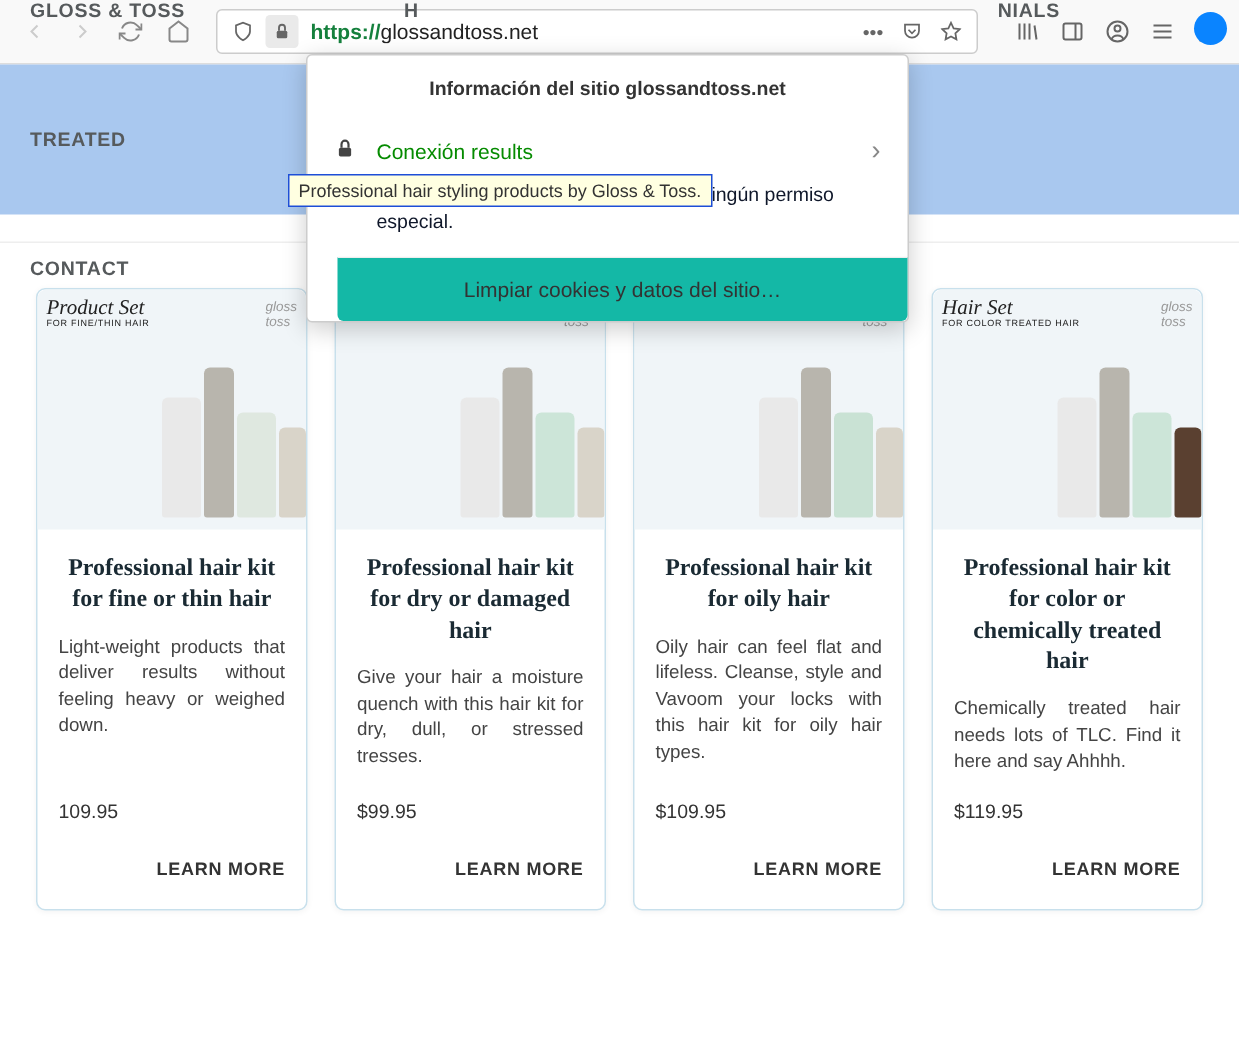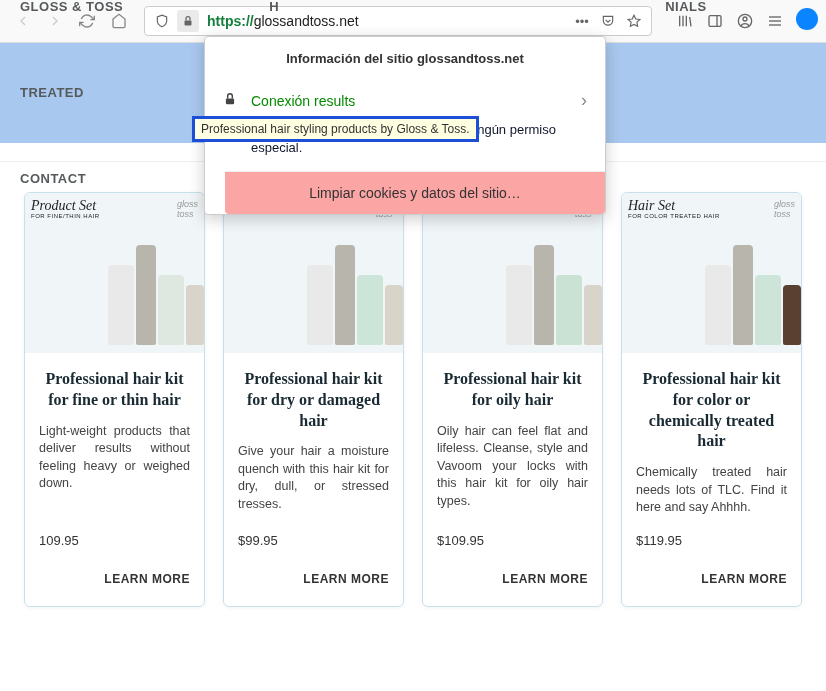--- a/index.html
+++ b/index.html
@@ -27,24 +27,24 @@
     
     
     .site-info-popup { position: absolute; top: 36px; left: 204px; width: 402px; background: #fff; border: 1px solid #ccc; border-radius: 4px; box-shadow: 0 4px 16px rgba(0,0,0,0.2); z-index: 100; }
     .popup-title { text-align: center; font-weight: 600; padding: 14px; font-size: 13px; }
     .popup-row { display: flex; align-items: center; padding: 10px 18px; gap: 12px; }
     .popup-row .icon { width: 16px; color: #444;}
     .popup-row .label { flex: 1; font-size: 14px; }
     .secure { color: #058b00; }
     .chevron { color: #888; font-size: 18px;}
     .popup-subtext { font-size: 13px; color: #0f172a; padding: 0 18px 14px 46px; line-height: 1.4;}
-    .popup-footer { border-top: 1px solid #eee; text-align: center; padding: 13px; font-size: 14px; color: #333; background: #fca5a5; border-radius: 0 0 4px 4px; cursor:pointer;margin-left:20px;}
-
-    
-    .tooltip { position: absolute; top: 116px; left: 192px; background: #ffffe1; border: 3px solid #1d4ed8; padding: 3px 6px; font-size: 12px; z-index: 200; }
+    .popup-footer { border-top: 1px solid #eee; text-align: center; padding: 13px; font-size: 14px; color: #333; background: #14b8a6; border-radius: 0 0 4px 4px; cursor:pointer;margin-left:20px;}
+
+    
+    .tooltip { position: absolute; top: 116px; left: 192px; background: #ffffe1; border: 1px solid #1d4ed8; padding: 3px 6px; font-size: 12px; z-index: 200; }
 
     
     .content { padding: 30px 24px; border-top: 1px solid #eee; margin-top: 18px;}
     .grid { display: flex; gap: 18px; }
     .card { flex: 1; border: 1px solid #c8e0ec; border-radius: 6px; padding: 0; display: flex; flex-direction: column; box-shadow: 0 1px 4px rgba(0,0,0,0.05);}
     .card-img { height: 160px; background: #f0f5f8; position: relative; border-radius: 6px 6px 0 0; overflow:hidden; display:flex; align-items:flex-end; justify-content:flex-end;}
     .bottles { display:flex; align-items:flex-end; gap:2px; padding-bottom:8px;}
     .bottle { width: 26px; border-radius: 4px 4px 2px 2px;}
     .b1{height:80px;background:#e9e9e9;} .b2{height:100px;background:#b8b5ad;width:20px;} .b3{height:70px;background:#cce5d8;} .b4{height:60px;background:#d9d4c9;width:18px;}
     .card-img.c1 .b3{background:#dfe8e0;}

